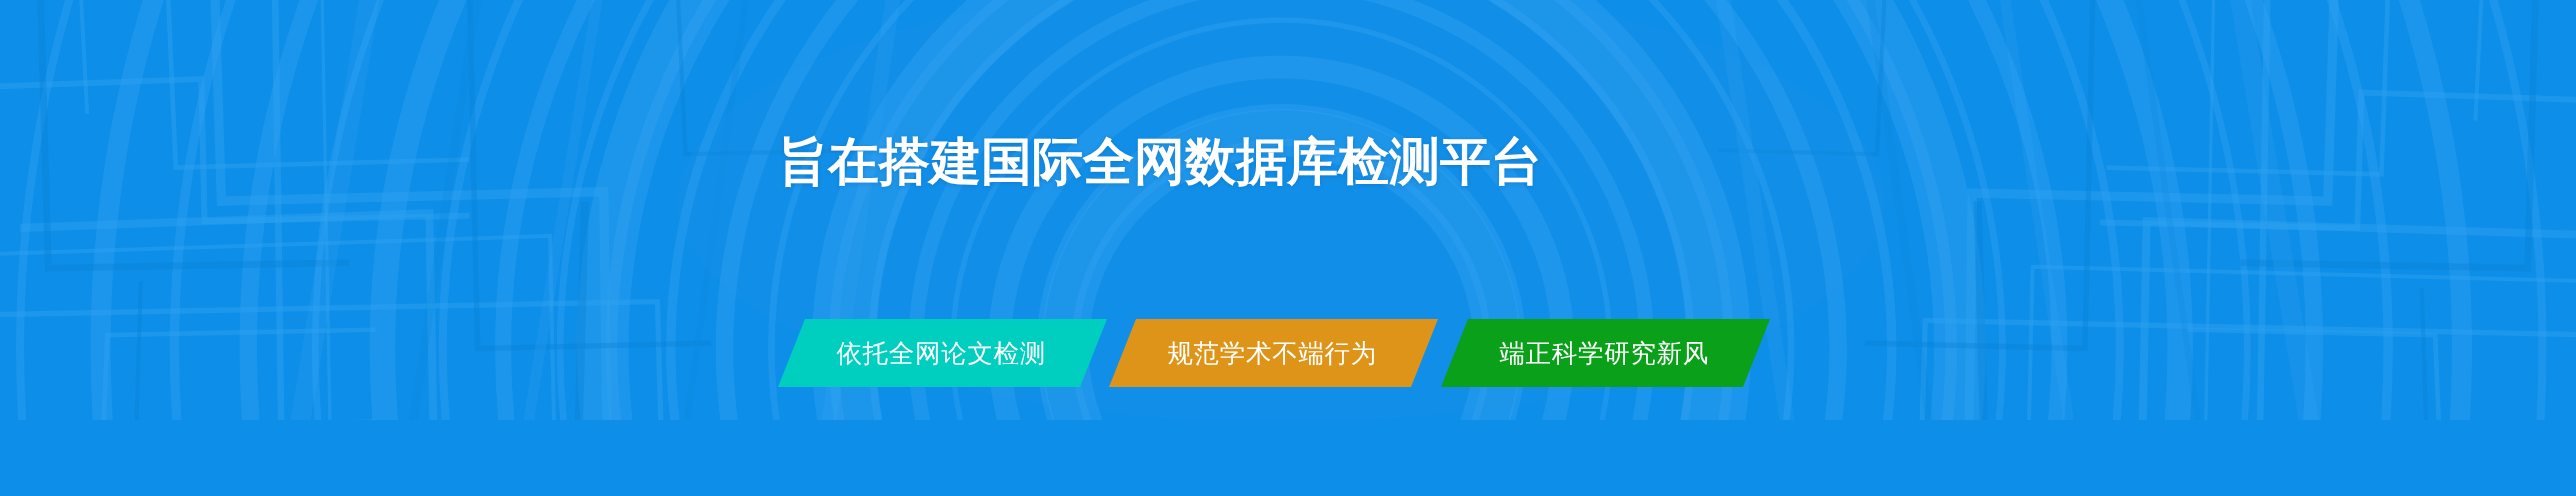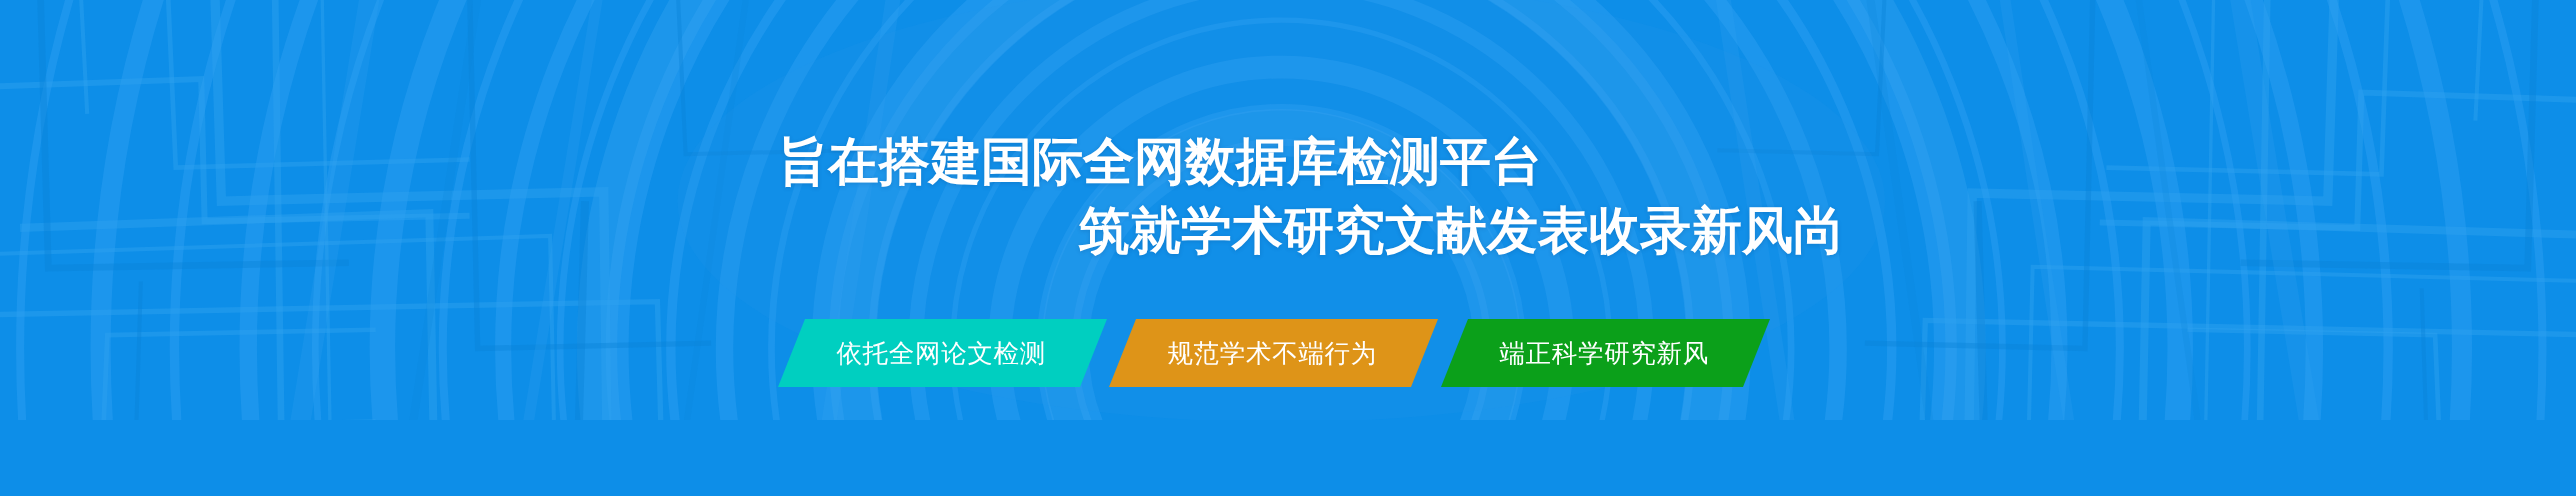--- a/index.html
+++ b/index.html
@@ -187,21 +187,20 @@
           <path d="M 3180 -60 L 3300 800" stroke-width="9"></path>
         </g>
 
         <ellipse cx="1910" cy="300" rx="900" ry="330" fill="#2596ea" fill-opacity="0.18"></ellipse>
       </g>
     </svg>
   </div>
 
   <div class="headline">
     <div class="title-line title-line-1">旨在搭建国际全网数据库检测平台</div>
-    <div class="title-line title-line-2">筑就学术研究文献发表收录新风尚</div>
   </div>
 
   <div class="tag-band">
 
     <div class="tag tag-1" style="background:#00cfc0;">
       <span class="tag-label">依托全网论文检测</span>
     </div>
 
     <div class="tag tag-3" style="background:#0ba01a;">
       <span class="tag-label">端正科学研究新风</span>

